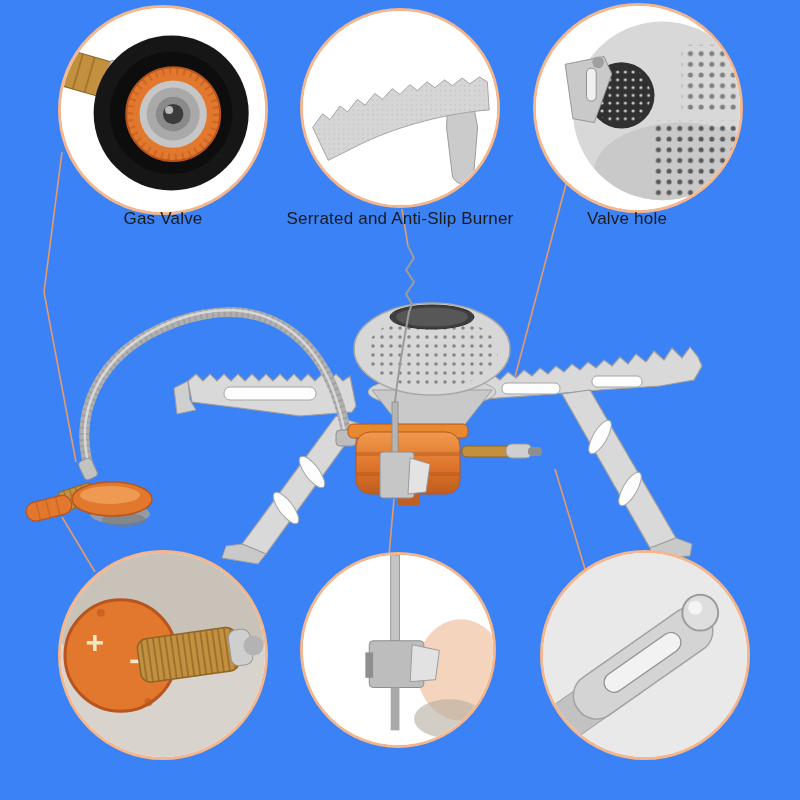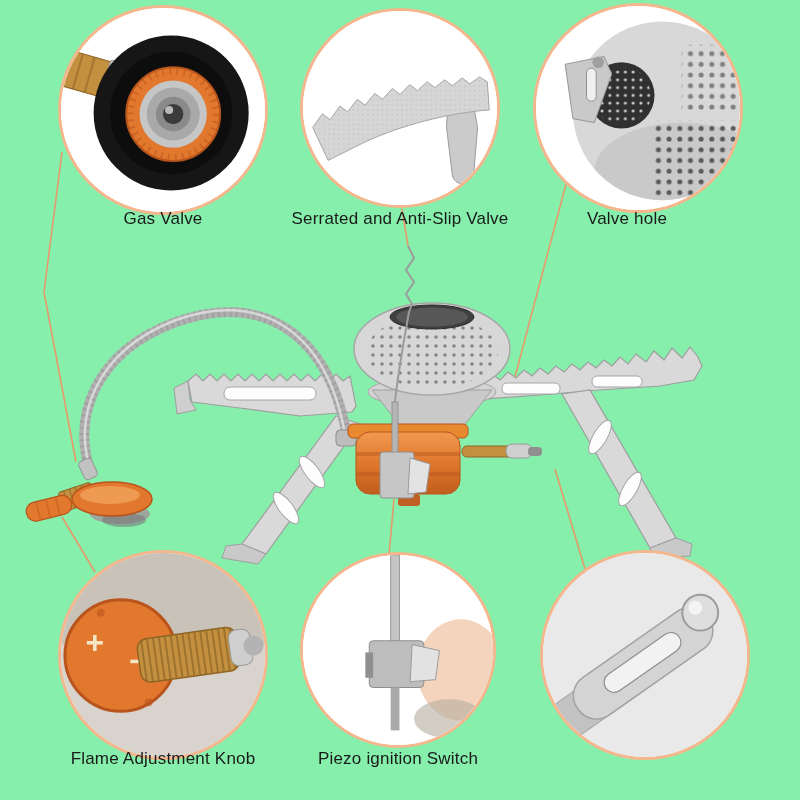--- a/index.html
+++ b/index.html
@@ -1,18 +1,18 @@
 <!DOCTYPE html>
 <html style="--ring: #f4b68c; --leader: #e59a6b; --label_text: #1a1a1a; --orange: #e1782e; --orange_dark: #b9551c; --brass: #c3903f; --brass_dark: #8f6526; --metal_light: #dcdcdc; --metal_mid: #b9b9b9; --metal_dark: #8e8e8e; --rubber_black: #161616; --background: #ffffff;"><head>
 <meta charset="utf-8">
 <style>
   *{margin:0;padding:0;box-sizing:border-box}
   html,body{width:800px;height:800px}
   body{background:#fff;font-family:"Liberation Sans",sans-serif}
-  .page{position:relative;width:800px;height:800px;background:#86efac;overflow:hidden}
+  .page{position:relative;width:800px;height:800px;background:#3b82f6;overflow:hidden}
   .scene{position:absolute;left:0;top:0;width:800px;height:800px}
   .callout{position:absolute;border-radius:50%;border:3px solid var(--ring,#f4b68c);background:#fff;overflow:hidden}
   .callout svg{display:block;width:100%;height:100%}
   .label{position:absolute;text-align:center;font-size:17px;line-height:24px;color:var(--label_text,#1a1a1a);letter-spacing:.2px}
   .f-orange{fill:var(--orange,#e1782e)}
   .f-odark{fill:var(--orange_dark,#b9551c)}
   .s-odark{stroke:var(--orange_dark,#b9551c)}
   .f-brass{fill:var(--brass,#c3903f)}
   .s-brassd{stroke:var(--brass_dark,#8f6526)}
   .f-black{fill:var(--rubber_black,#161616)}
@@ -186,21 +186,21 @@
       </g>
       <circle cx="88" cy="92" r="34" fill="#303030"></circle>
       <circle cx="88" cy="92" r="30" fill="url(#lightdots)"></circle>
       <path d="M 30,60 L 70,52 L 78,70 L 60,120 L 38,116 Z" fill="#c9c9c9" stroke="#949494"></path>
       <rect x="52" y="64" width="10" height="34" rx="5" fill="#efefef" stroke="#8d8d8d"></rect>
       <circle cx="64" cy="58" r="6" fill="#9f9f9f"></circle>
     </svg>
   </div>
 
   <div class="label" style="left:63px;top:207px;width:200px">Gas Valve</div>
-  <div class="label" style="left:240px;top:207px;width:320px">Serrated and Anti-Slip Valve</div>
+  <div class="label" style="left:240px;top:207px;width:320px">Serrated and Anti-Slip Burner</div>
   <div class="label" style="left:527px;top:207px;width:200px">Valve hole</div>
 
   <div class="callout" style="left:58px;top:550px;width:210px;height:210px">
     <svg viewBox="0 0 205 205">
       <defs>
         <pattern id="knurl" width="6" height="44" patternUnits="userSpaceOnUse">
           <rect width="6" height="44" fill="#c3903f"></rect>
           <rect x="4" width="2" height="44" fill="#8f6526" opacity="0.7"></rect>
         </pattern>
       </defs>
@@ -238,16 +238,14 @@
       <g transform="rotate(-35 100 110)">
         <rect x="-10" y="94" width="110" height="40" rx="18" fill="#c2c2c2" stroke="#a0a0a0"></rect>
         <rect x="20" y="88" width="160" height="46" rx="22" fill="#d4d4d4" stroke="#a2a2a2" stroke-width="1.5"></rect>
         <rect x="55" y="100" width="90" height="20" rx="10" fill="#f2f2f2" stroke="#8e8e8e" stroke-width="1.2"></rect>
       </g>
       <circle cx="158" cy="60" r="18" fill="#dedede" stroke="#9c9c9c" stroke-width="2"></circle>
       <circle cx="153" cy="55" r="7" fill="#f4f4f4"></circle>
     </svg>
   </div>
 
-  <div class="label" style="left:33px;top:747px;width:260px">Flame Adjustment Knob</div>
-  <div class="label" style="left:268px;top:747px;width:260px">Piezo ignition Switch</div>
 
 </div>
 
 </body></html>

